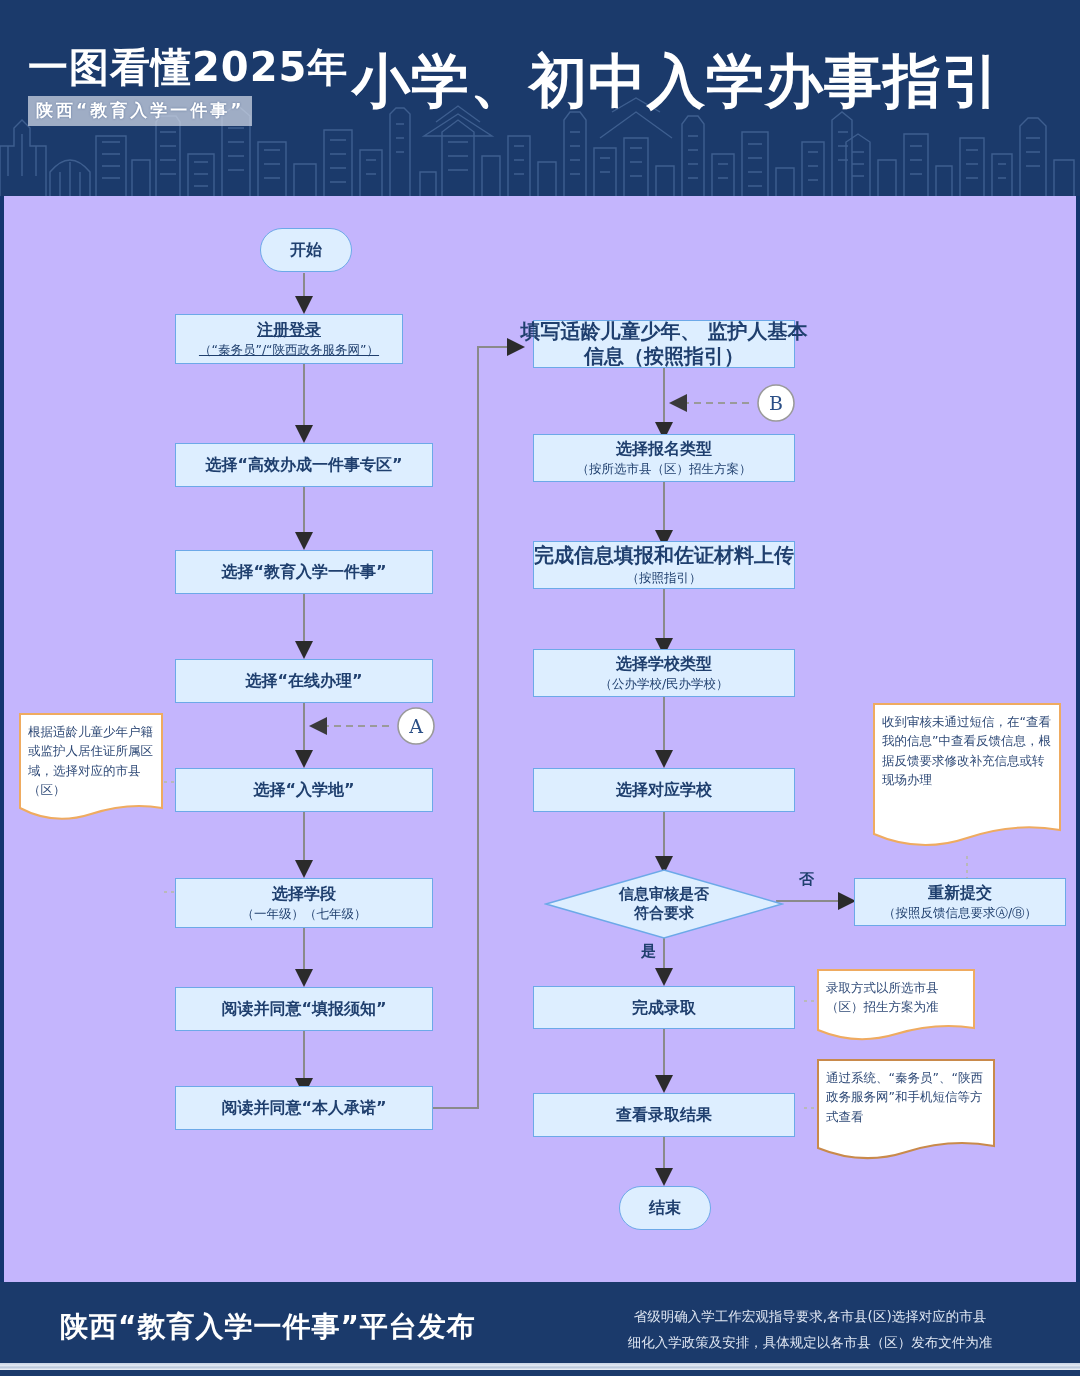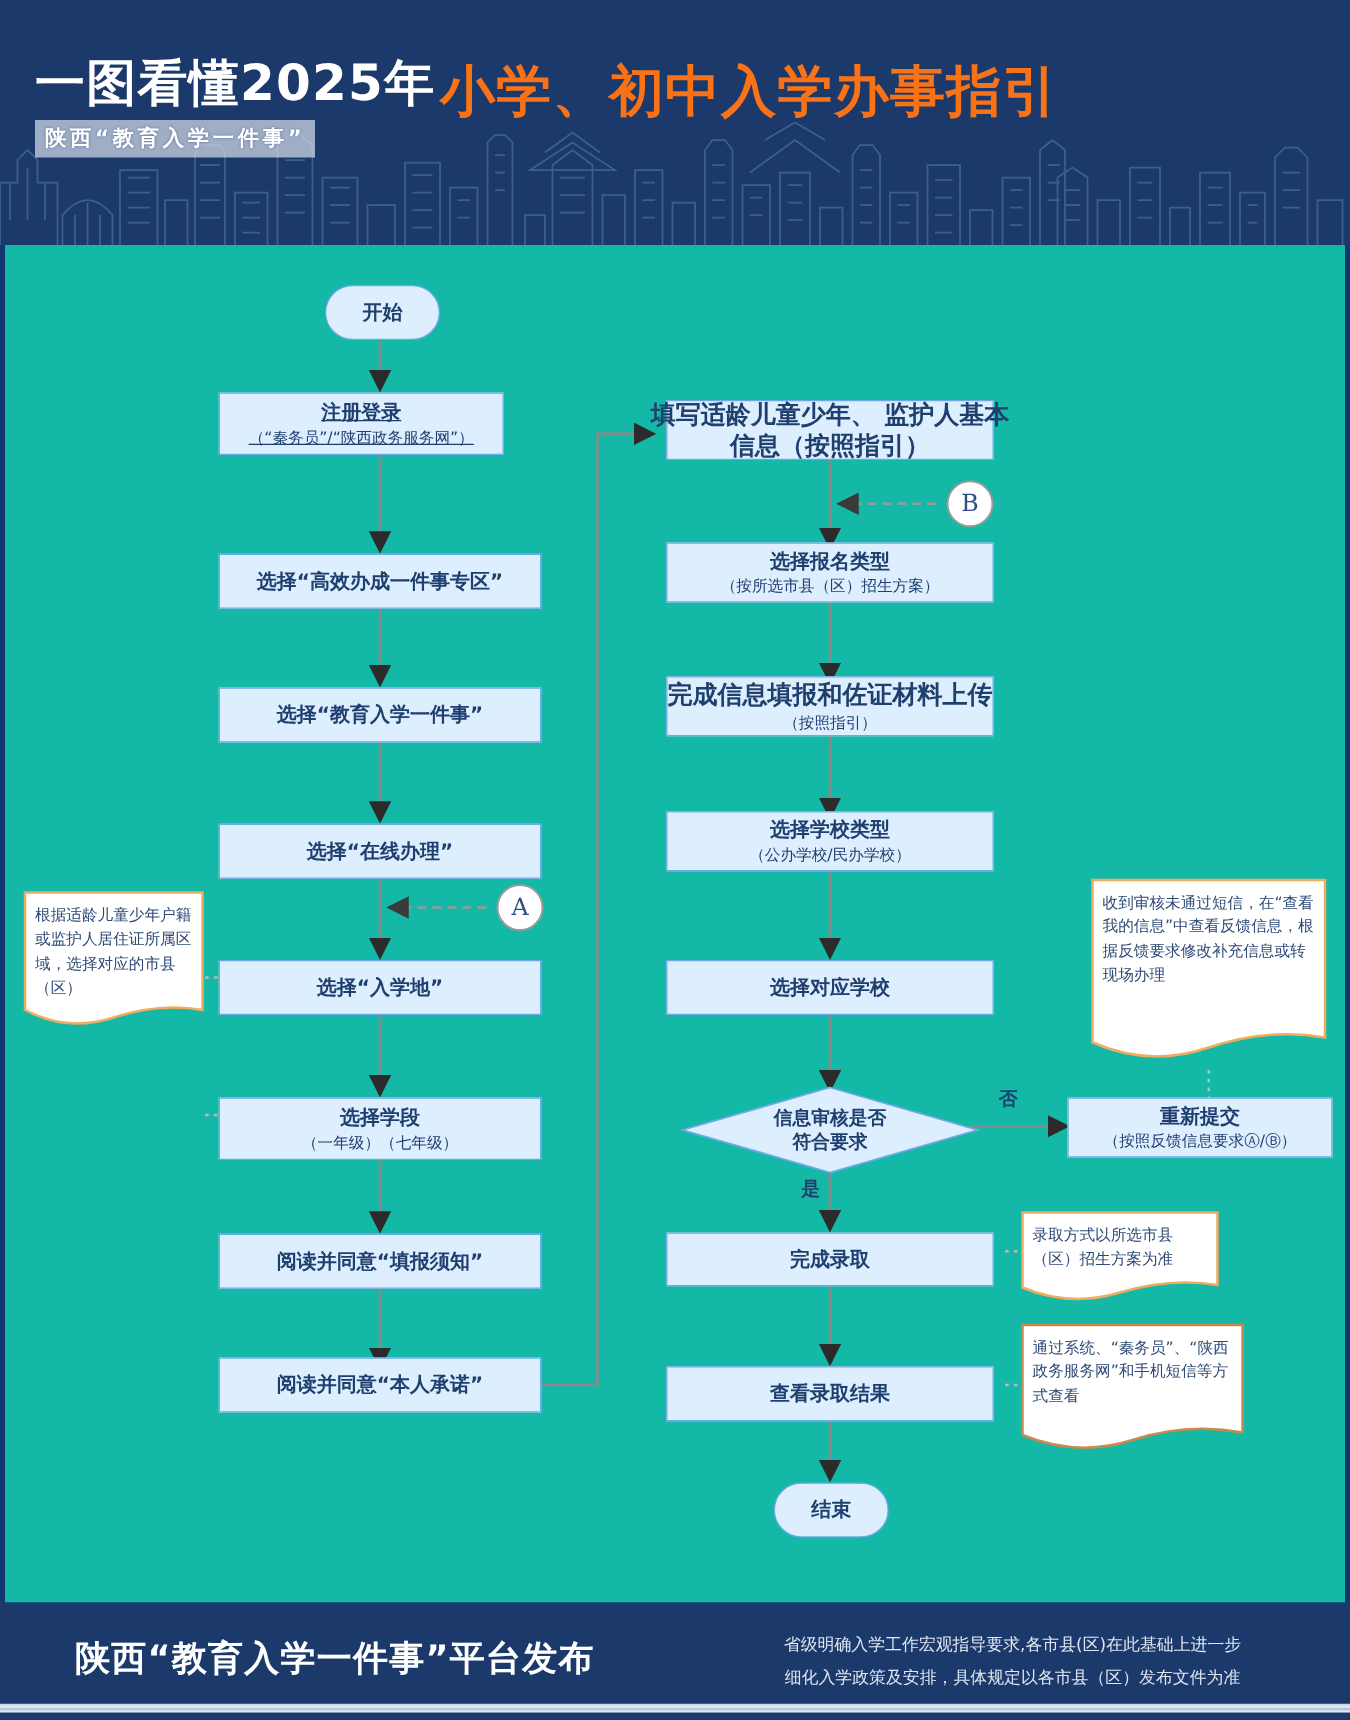--- a/index.html
+++ b/index.html
@@ -42,29 +42,29 @@
     display: inline-block;
     padding: 3px 8px 4px 8px;
   }
   #title-sub {
     font-size: 17px; font-weight: 700; color: #ffffff;
     letter-spacing: 3px; white-space: nowrap;
     text-shadow: 0 0 2px rgba(20,54,110,0.5);
   }
   #headline {
     position: absolute; left: 352px; top: 52px;
-    font-size: 44px; font-weight: 800; color: #f97316;
+    font-size: 58px; font-weight: 800; color: #ffffff;
     letter-spacing: 1px; white-space: nowrap; line-height: 1;
   }
 
   
   #canvas {
     position: absolute; left: 4px; top: 196px;
     width: 1072px; height: 1086px;
-    background: #14b8a6;
+    background: #c4b5fd;
   }
 
   
   .node {
     position: absolute;
     background: #ddeeff;
     border: 1px solid #6ca9e8;
     display: flex; flex-direction: column;
     align-items: center; justify-content: center;
     color: #1f3f6e;
@@ -381,19 +381,19 @@
         <path d="M2,2 L178,2 L178,88 Q134,80 90,94 Q46,108 2,90 Z" fill="#ffffff" stroke="#c98a4b" stroke-width="2"></path>
       </svg>
       <div class="note-text">通过系统、“秦务员”、“陕西政务服务网”和手机短信等方式查看</div>
     </div>
 
   </div>
 
   <div id="footer">
     <div id="footer-left">陕西“教育入学一件事”平台发布</div>
     <div id="footer-right">
-      <div class="fr-line">省级明确入学工作宏观指导要求,各市县(区)在此基础上进一步</div>
+      <div class="fr-line">省级明确入学工作宏观指导要求,各市县(区)选择对应的市县</div>
       <div class="fr-line">细化入学政策及安排，具体规定以各市县（区）发布文件为准</div>
     </div>
     <div id="footer-rule"></div>
   </div>
 
 </div>
 
 </body></html>

